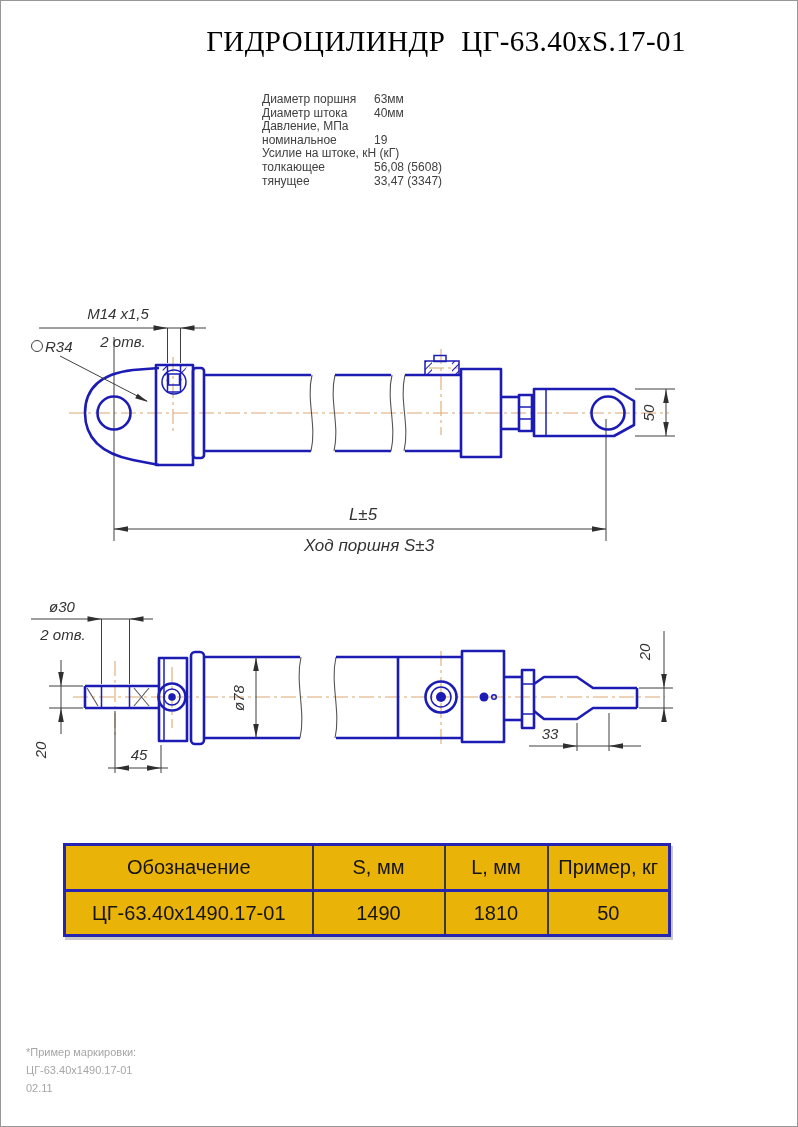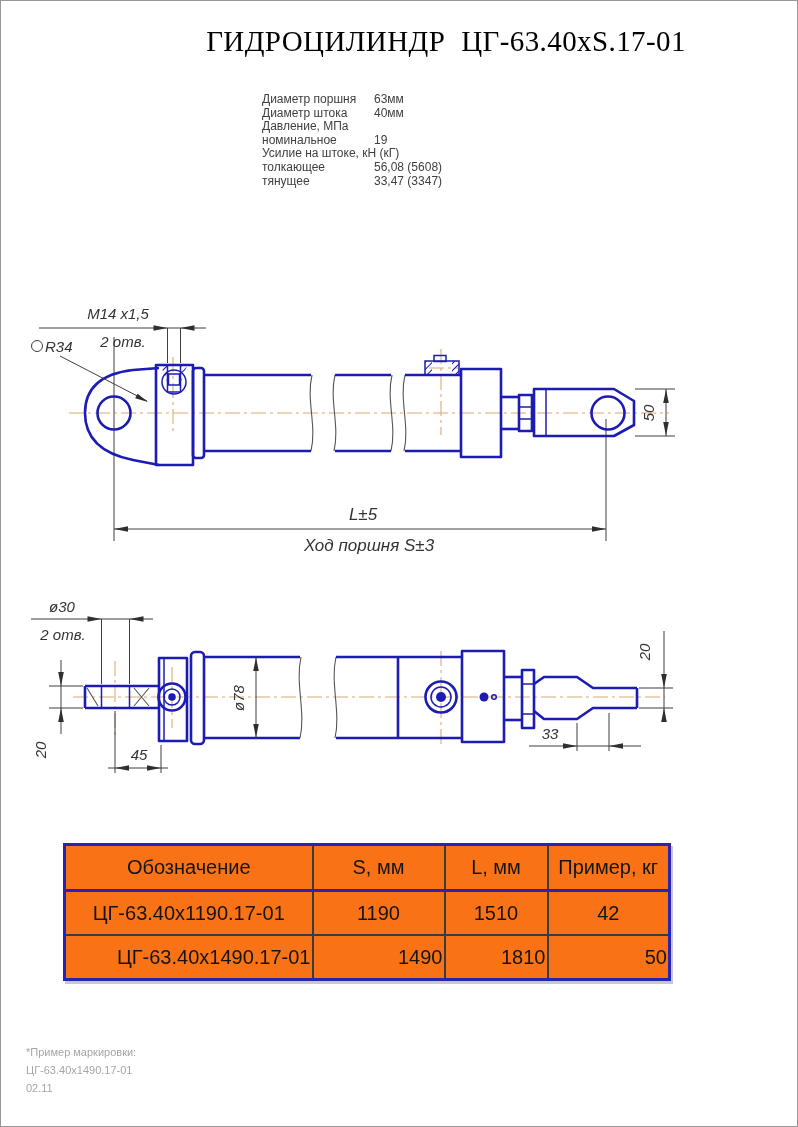--- a/index.html
+++ b/index.html
@@ -15,21 +15,21 @@
   svg.draw{position:absolute;left:0;top:0;}
   .b{stroke:#1c1cb5;stroke-width:2.6;fill:none;stroke-linejoin:round;}
   .b2{stroke:#1c1cb5;stroke-width:1.5;fill:none;}
   .d{stroke:#3f3f3f;stroke-width:1;fill:none;}
   .brk{stroke:#555;stroke-width:1.1;fill:none;}
   .c{stroke:#dcaa72;stroke-width:1.1;fill:none;stroke-dasharray:15 4 3 4;}
   .ar{fill:#2f2f2f;stroke:none;}
   .dimtxt{font-family:"Liberation Sans",sans-serif;font-style:italic;font-size:15px;fill:#333;}
   .dimlg{font-size:17px;}
   .params{position:absolute;left:62px;top:842px;width:605px;border-collapse:collapse;table-layout:fixed;
-          background:#f97316;font-size:20px;color:#151515;text-align:center;
+          background:#eab308;font-size:20px;color:#151515;text-align:center;
           border:3px solid #2525b2;box-shadow:2px 3px 0 #c9c9c9;}
   .params th{font-weight:normal;height:41px;border-bottom:3px solid #2525b2;}
   .params td{height:40px;}
   .params th + th, .params td + td{border-left:2px solid #3b3b3b;}
   .params tbody tr + tr td{border-top:2px solid #3b3b3b;text-align:right;}
   .footer{position:absolute;left:25px;top:1042px;font-size:11px;color:#a6a6a6;line-height:18px;}
 </style>
 </head>
 <body>
 
@@ -282,26 +282,20 @@
     <thead>
       <tr>
         <th>Обозначение</th>
         <th>S, мм</th>
         <th>L, мм</th>
         <th>Пример, кг</th>
       </tr>
     </thead>
     <tbody>
       <tr>
-        <td>ЦГ-63.40x1190.17-01</td>
-        <td>1190</td>
-        <td>1510</td>
-        <td>42</td>
-      </tr>
-      <tr>
         <td>ЦГ-63.40x1490.17-01</td>
         <td>1490</td>
         <td>1810</td>
         <td>50</td>
       </tr>
     </tbody>
   </table>
 
   <div class="footer">
     <div>*Пример маркировки:</div>

